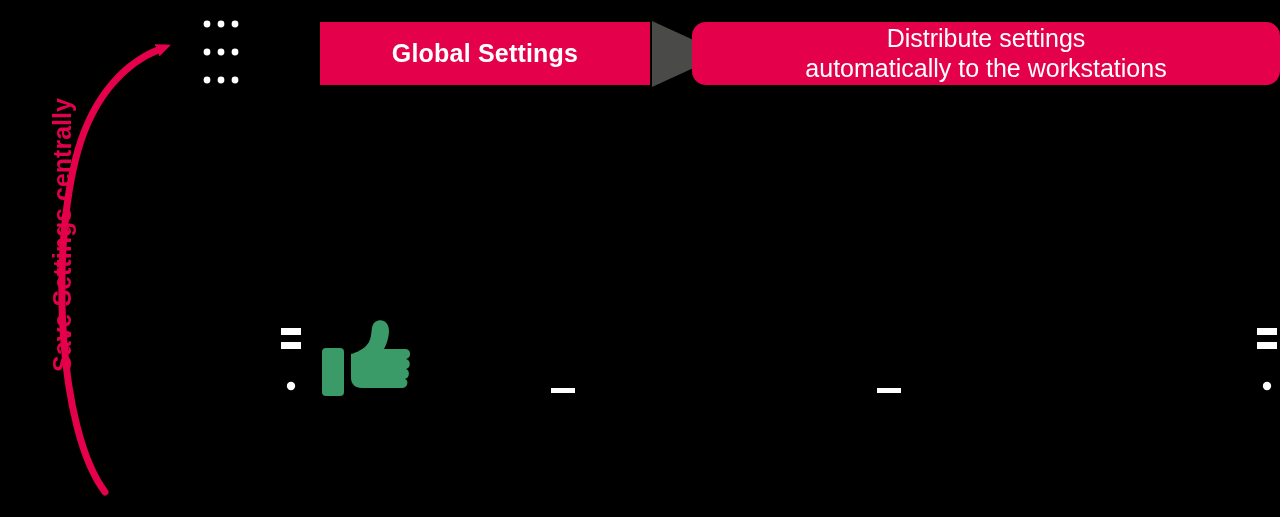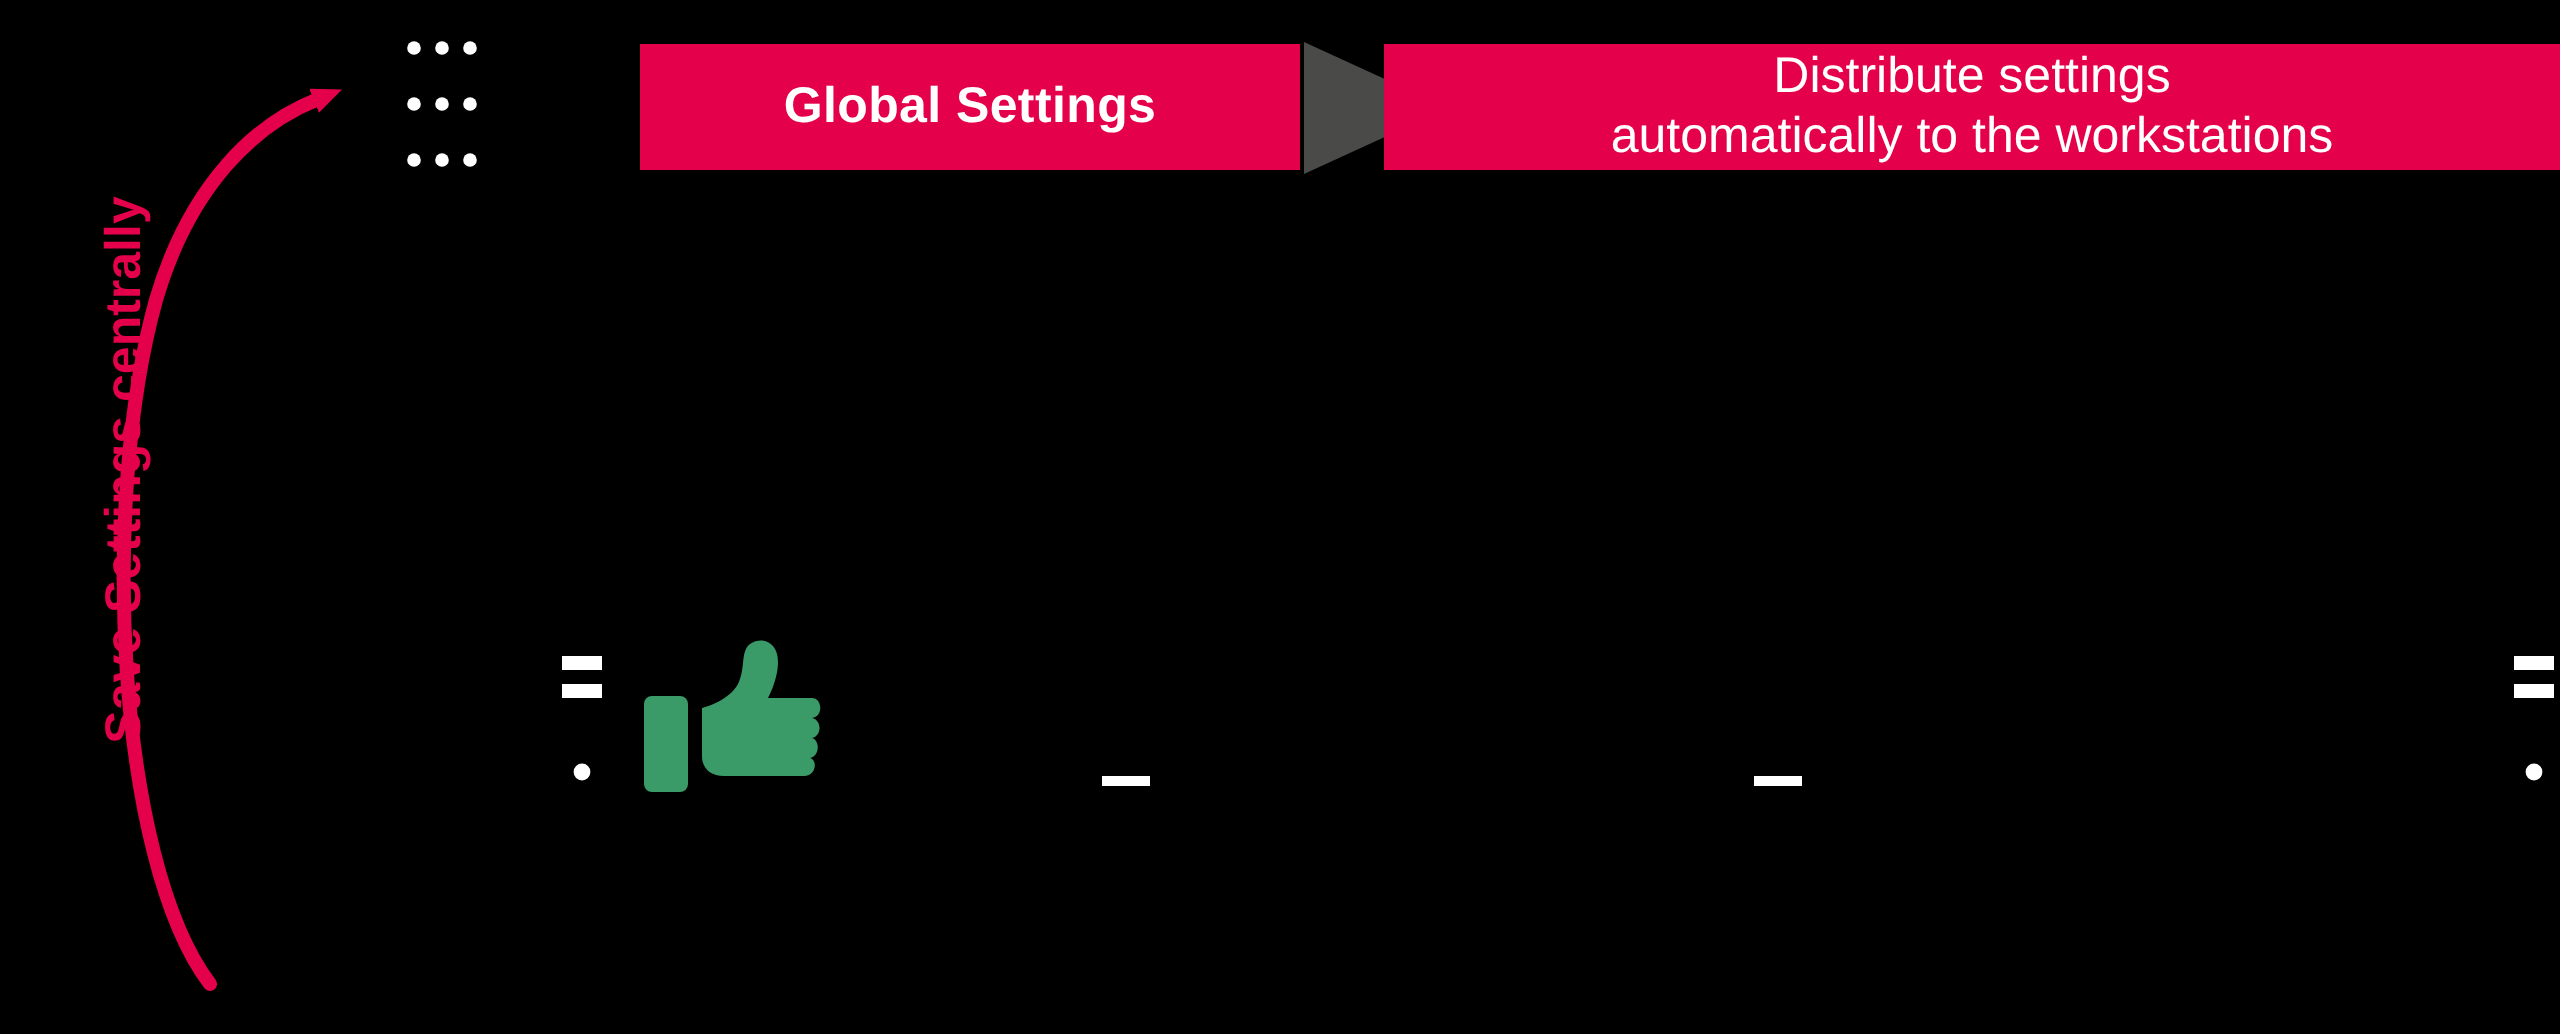--- a/index.html
+++ b/index.html
@@ -39,20 +39,21 @@
     font-weight: bold;
     letter-spacing: 0.2px;
     line-height: 1;
   }
   #distribute-banner {
     left: 692px;
     top: 22px;
     width: 588px;
     height: 63px;
     padding: 0 22px;
+    border-radius: 14px;
   }
   #distribute-label {
     font-size: 25px;
     font-weight: normal;
     text-align: center;
     line-height: 1.18;
     white-space: pre-line;
   }
   #change-settings-banner {
     left: 102px;

